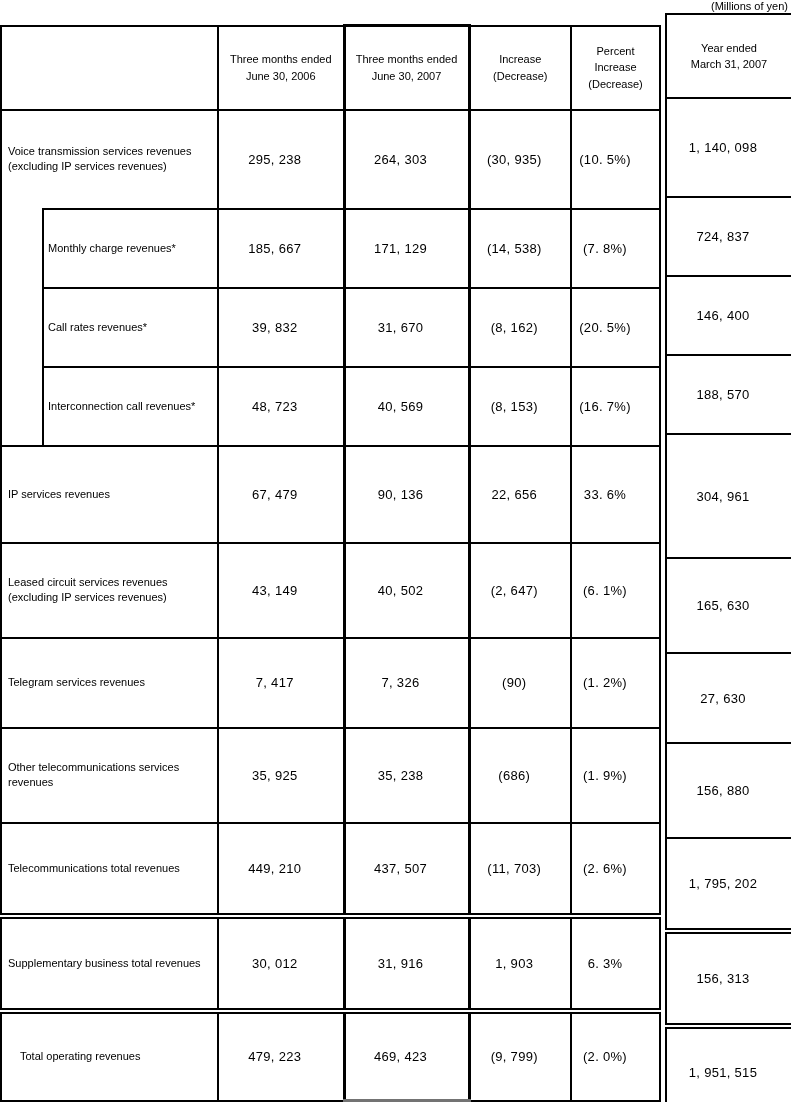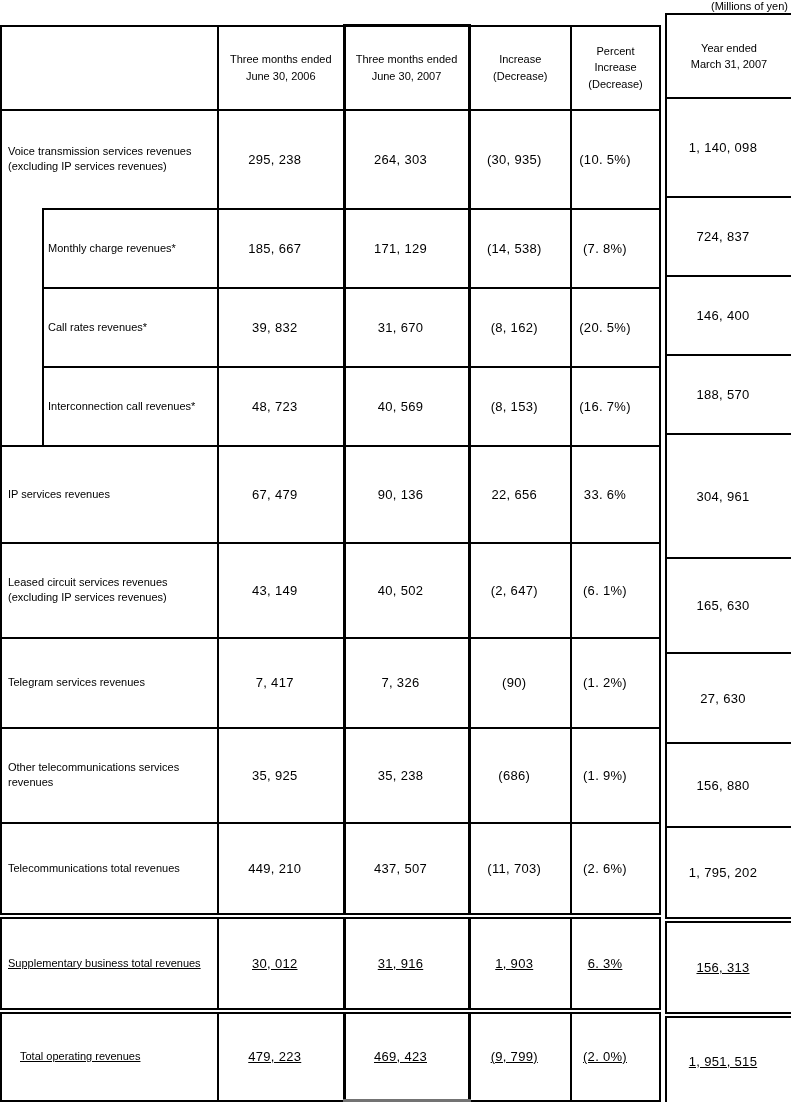--- a/index.html
+++ b/index.html
@@ -22,21 +22,21 @@
   
   .indent{border-top-style:hidden;border-bottom-style:hidden;}
   .indent-last{border-top-style:hidden;border-bottom:2px solid #000;}
 
   
   .tk{border-left:3px solid #000;border-right:3px solid #000;}
   .tk-top{border-top:3px solid #000;}
   .tk-bot{border-bottom:3px solid #737373;}
 
   
-  tr.dbl td{border-top:6px double #000;text-decoration:underline;}
+  tr.dbl td{border-top:6px double #000;}
 
   .pad-total{padding-left:18px;}
 </style>
 </head>
 <body>
 
 <div id="page">
   <div id="unit-note">(Millions of yen)</div>
 
   <table id="main-table">
@@ -167,21 +167,21 @@
         </tr>
     <tr style="height:124px">
       <td class="num">304, 961</td>
         </tr>
     <tr style="height:95px">
       <td class="num">165, 630</td>
         </tr>
     <tr style="height:90px">
       <td class="num">27, 630</td>
         </tr>
-    <tr style="height:84px">
+    <tr style="height:95px">
       <td class="num">156, 880</td>
         </tr>
     <tr style="height:93px">
       <td class="num">1, 795, 202</td>
         </tr>
     <tr class="dbl" style="height:95px">
       <td class="num">156, 313</td>
         </tr>
     <tr class="dbl" style="height:90px">
       <td class="num">1, 951, 515</td>

